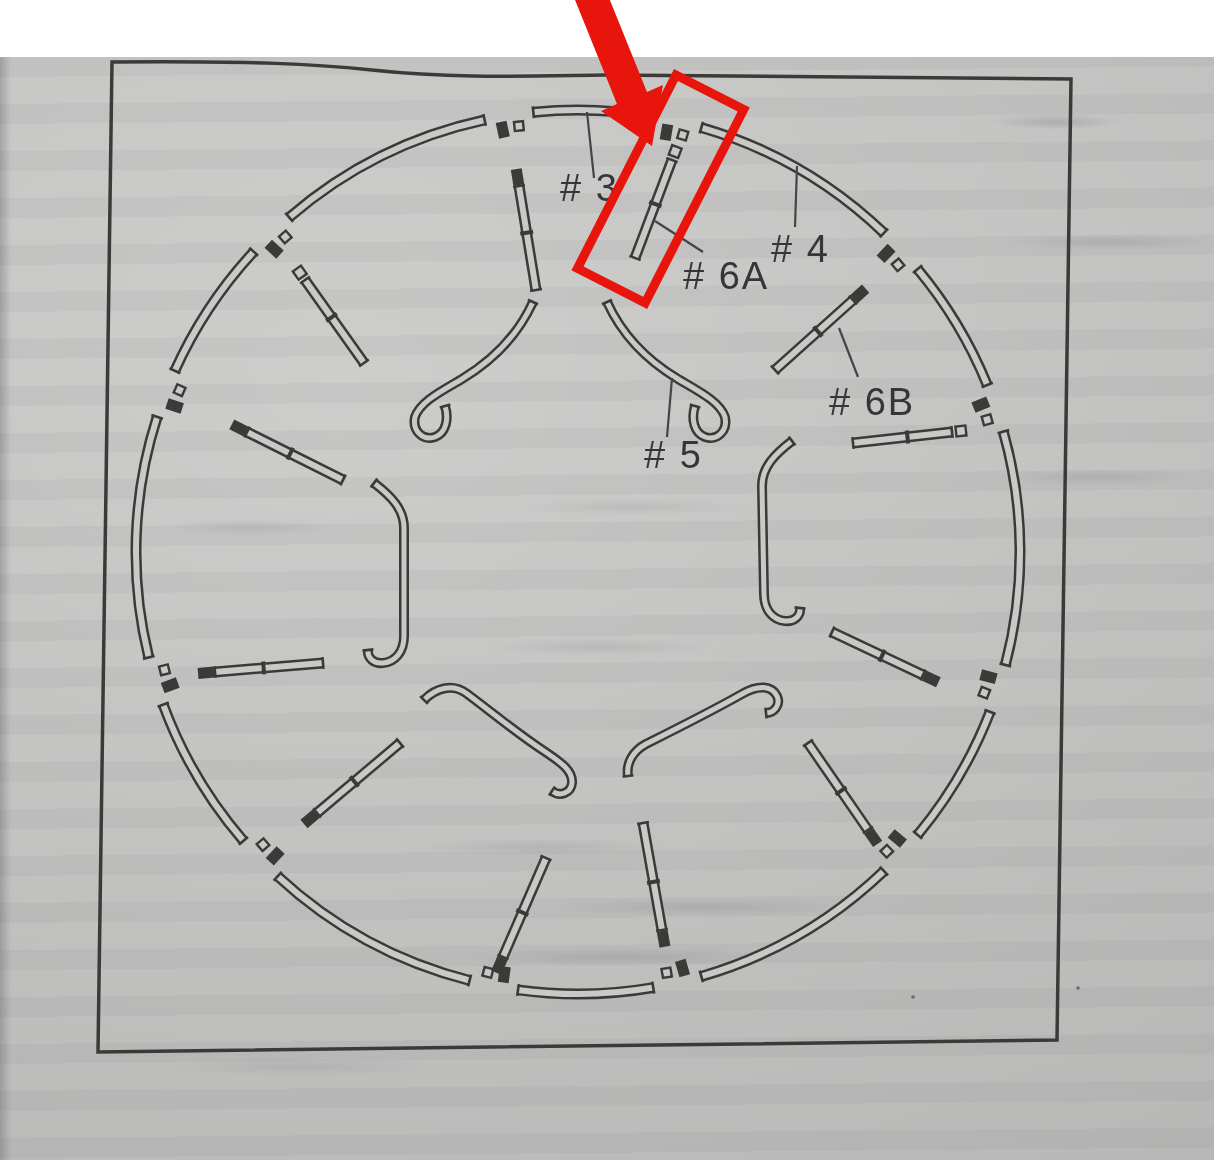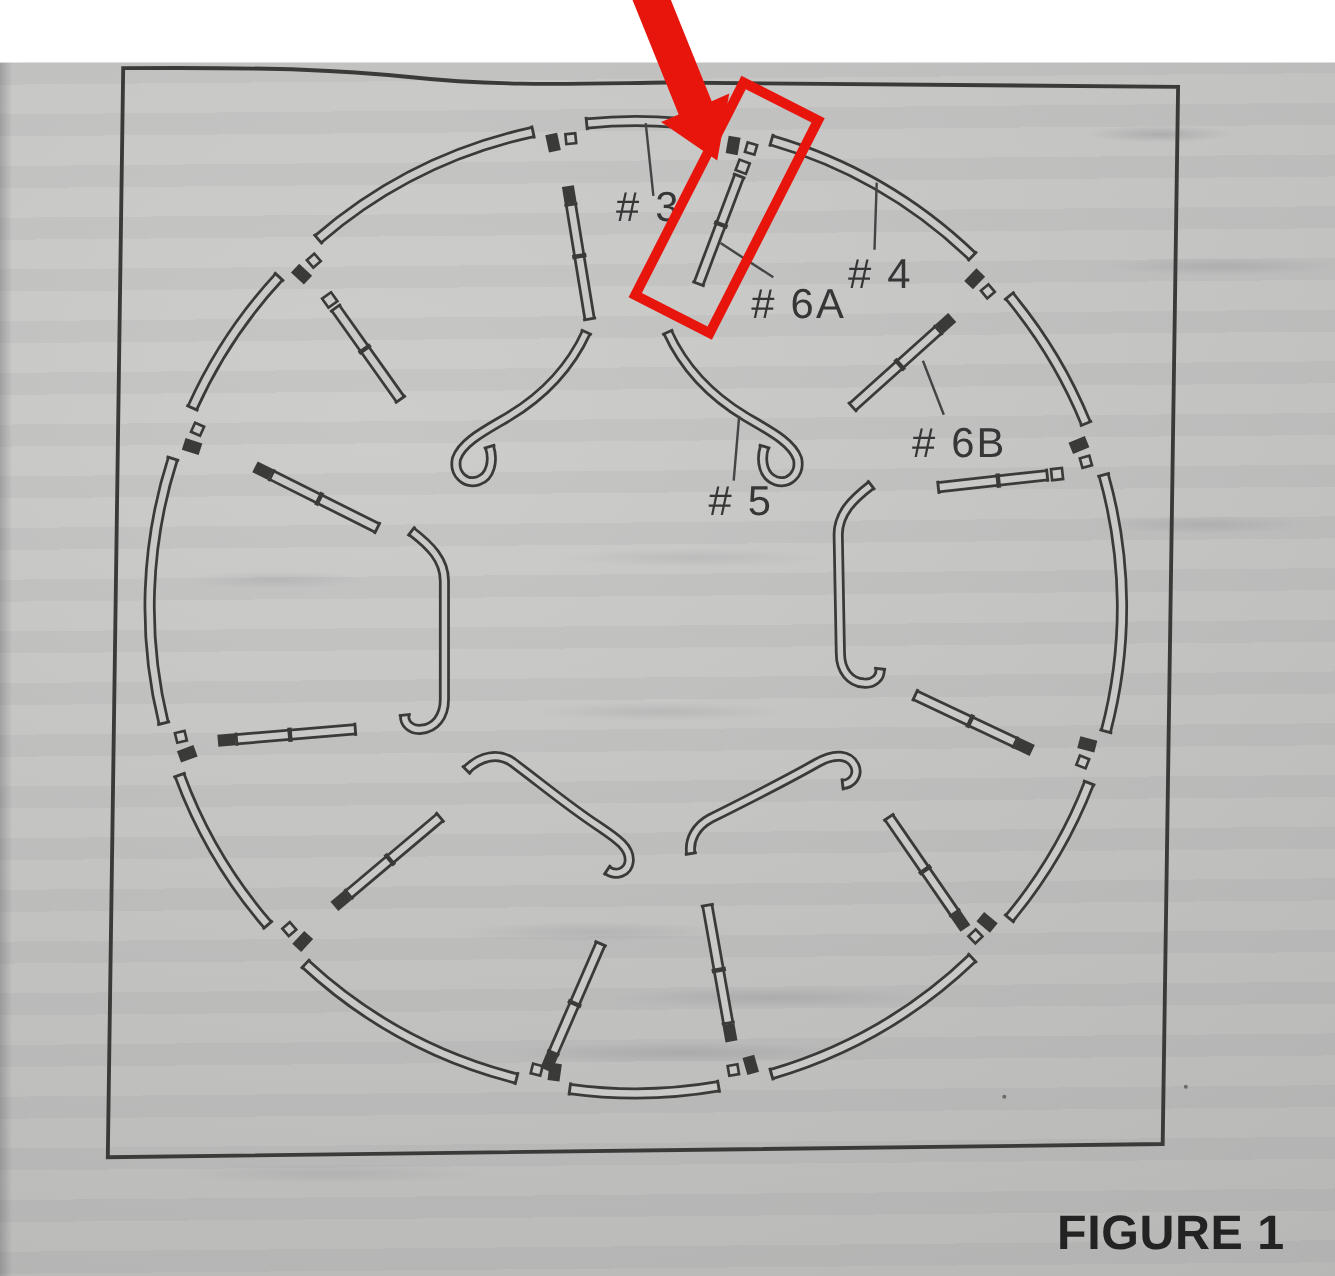--- a/index.html
+++ b/index.html
@@ -221,14 +221,13 @@
       <text x="560" y="201" fill="#363636" font-size="38"># 3</text>
       <text x="771" y="262" fill="#363636" font-size="38"># 4</text>
       <text x="644" y="468" fill="#363636" font-size="38"># 5</text>
       <text x="683" y="289" fill="#363636" font-size="38"># 6A</text>
       <text x="829" y="415" fill="#363636" font-size="38"># 6B</text>
       <circle cx="913" cy="997" r="1.8" fill="#6a6a68"></circle>
       <circle cx="1078" cy="988" r="1.8" fill="#6a6a68"></circle>
       <rect x="0" y="0" width="76" height="217" fill="none" stroke="#e8150d" stroke-width="9" transform="translate(676 75) rotate(27)"></rect>
       <polygon points="652,146 663,85 647,92 601,-22 571,-10 617,104 601,111" fill="#e8150d"></polygon>
     </svg>
-  <div class="figure-caption">FIGURE 1</div>
 </div>
 
 </body></html>

